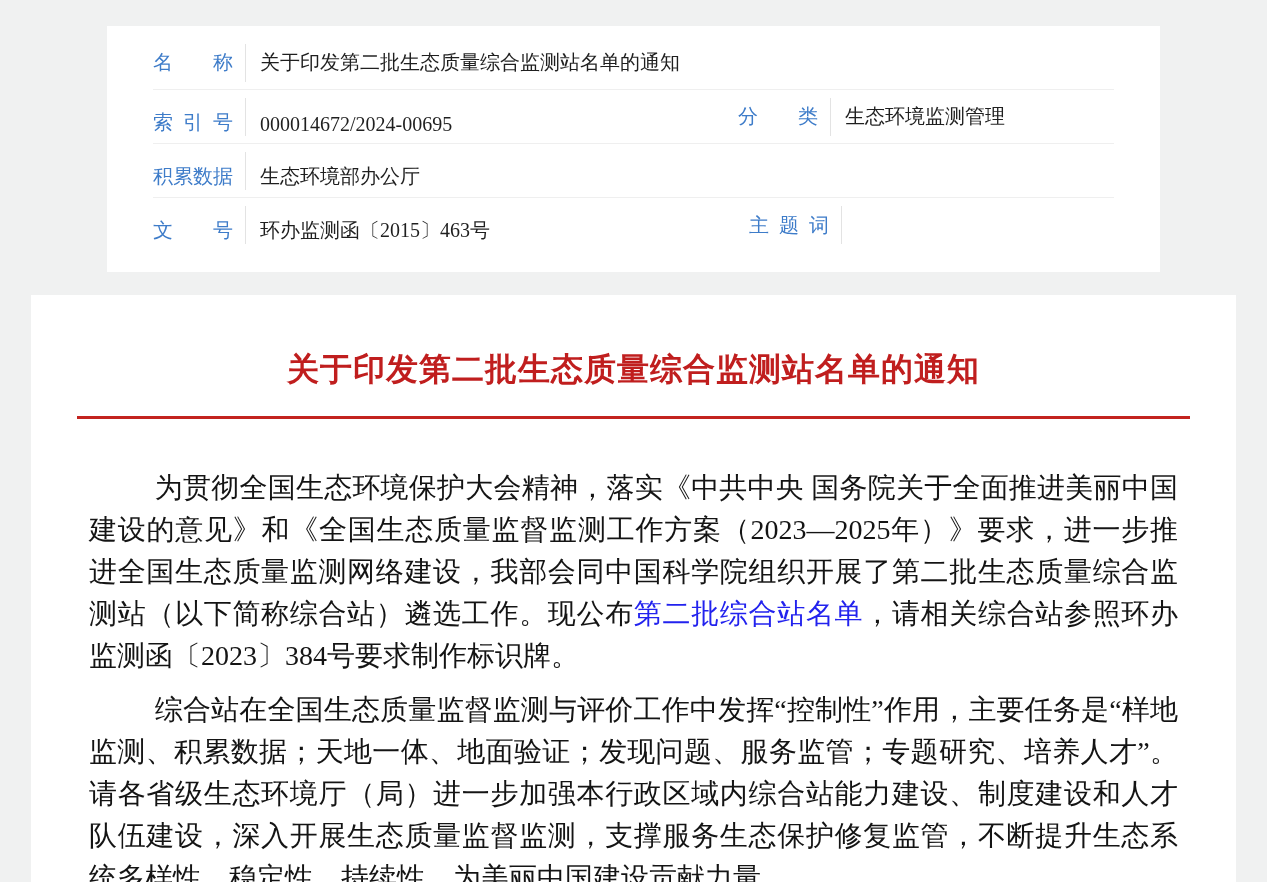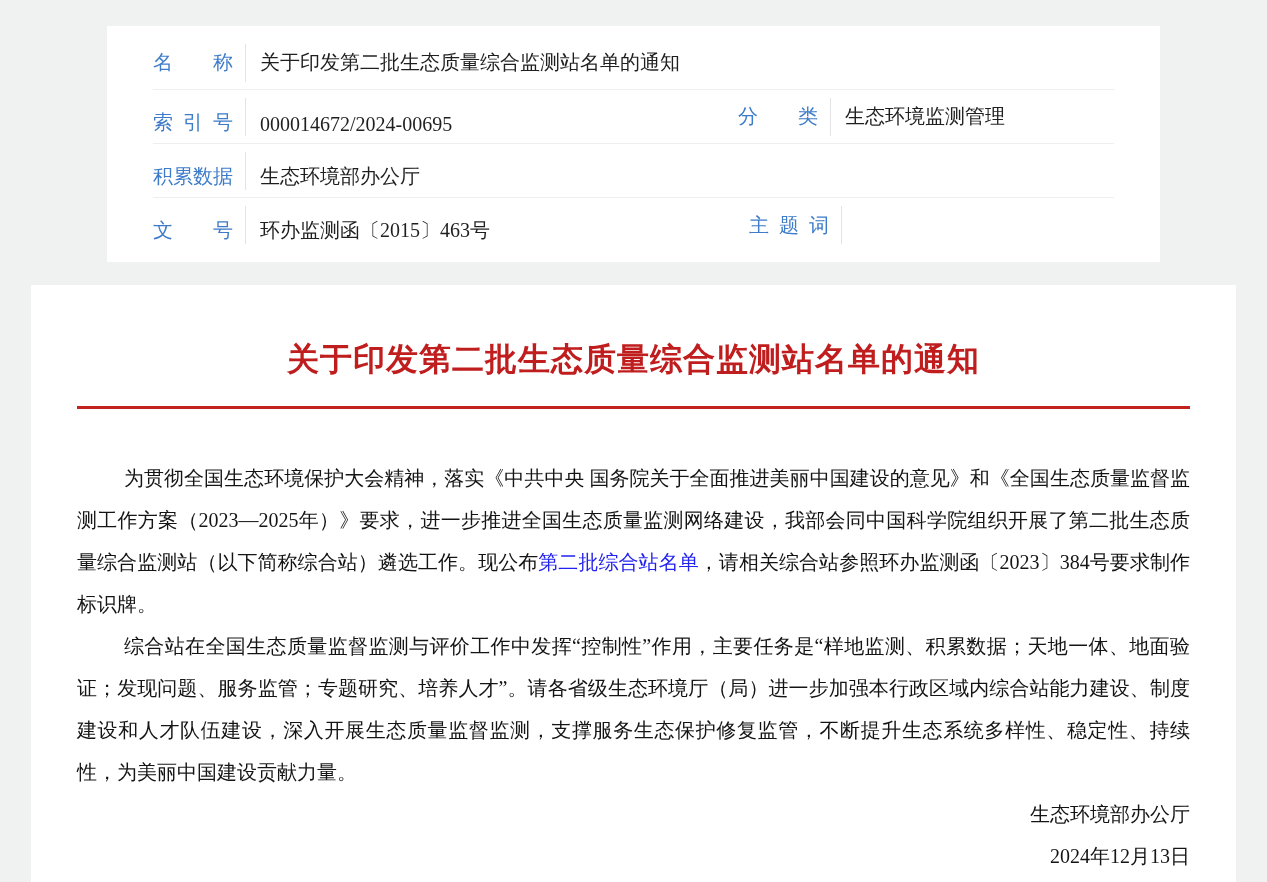--- a/index.html
+++ b/index.html
@@ -12,21 +12,21 @@
     background: #f0f1f1;
     font-family: "Liberation Serif", "DejaVu Serif", serif;
   }
   .page { width: 1267px; height: 882px; overflow: hidden; }
 
   
   .meta-card {
     width: 1053px;
     margin: 26px auto 0 auto;
     background: #ffffff;
-    padding: 10px 0 10px 0;
+    padding: 10px 0 20px 0;
   }
   .meta-row {
     display: flex;
     align-items: center;
     height: 54px;
     margin: 0 46px;
     border-bottom: 1px solid #efefef;
   }
   .meta-row.last { border-bottom: none; gap: 11px; }
   .meta-cell {
@@ -80,22 +80,22 @@
     letter-spacing: 1px;
   }
   .doc-rule {
     height: 3px;
     background: #c3231f;
     border: none;
     margin: 25px 0 0 0;
   }
   .doc-body { margin-top: 48px; }
   .doc-body p {
-    margin: 0;
-    font-size: 20px;
+    margin: 12px;
+    font-size: 28px;
     line-height: 42px;
     color: #141414;
     text-align: justify;
     text-indent: 2.35em;
   }
   .doc-body a {
     color: #2222ee;
     text-decoration: none;
     cursor: pointer;
   }

